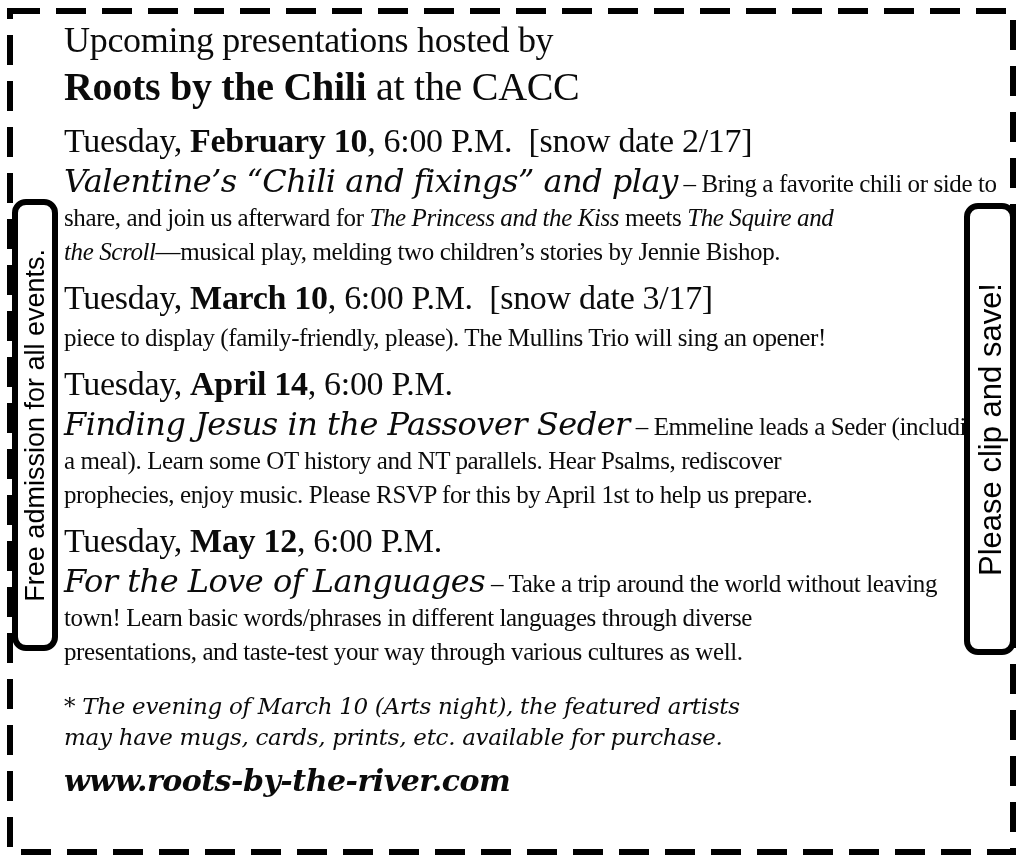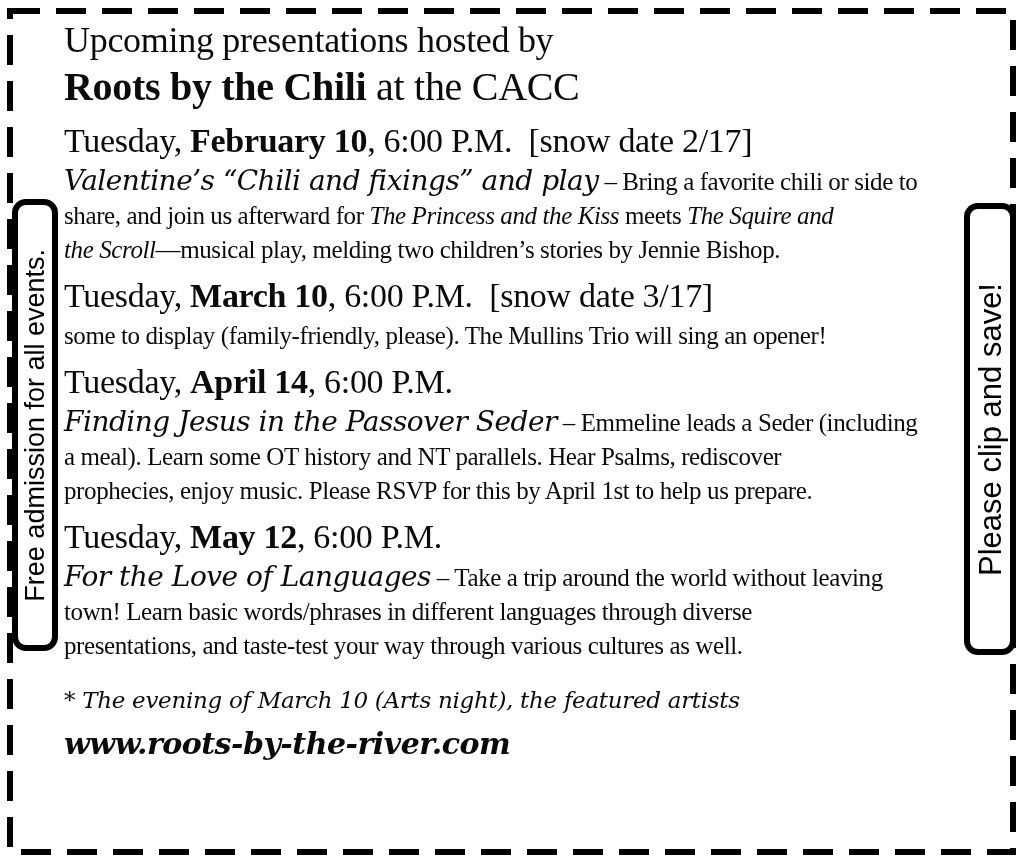--- a/index.html
+++ b/index.html
@@ -15,21 +15,21 @@
   }
   .t1{font-size:36px;line-height:44px;letter-spacing:-0.3px;}
   .t2{font-size:40px;line-height:50px;letter-spacing:-0.3px;}
   .t2 .org{font-weight:bold;}
   .event{margin-top:2px;}
   .date{font-size:34px;line-height:42px;margin:8px 0 2px 0;letter-spacing:-0.3px;}
   .date .dbold{font-weight:bold;}
   .descline{font-size:25px;line-height:34px;letter-spacing:-0.4px;white-space:nowrap;}
   .script{
     font-family:"DejaVu Serif",serif;font-style:italic;
-    font-size:28px;letter-spacing:-0.5px;margin-top:35px;
+    font-size:32px;letter-spacing:-0.5px;margin-top:35px;
   }
   .it{font-style:italic;}
   .footnote{
     font-family:"DejaVu Serif",serif;font-style:italic;
     font-size:23px;line-height:31px;margin-top:22px;letter-spacing:-0.3px;
   }
   .url{
     font-family:"DejaVu Serif",serif;font-style:italic;font-weight:bold;
     font-size:30px;line-height:38px;margin-top:9px;letter-spacing:-0.5px;
   }
@@ -70,36 +70,37 @@
 
   <div class="event">
     <div class="date"><span>Tuesday, </span><span class="dbold">February 10</span><span>, 6:00 P.M.&nbsp; [snow date 2/17]</span></div>
     <div class="descline"><span class="script">Valentine’s “Chili and fixings” and play</span><span> – Bring a favorite chili or side to</span></div>
     <div class="descline"><span>share, and join us afterward for </span><span class="it">The Princess and the Kiss</span><span> meets </span><span class="it">The Squire and</span></div>
     <div class="descline"><span class="it">the Scroll</span><span>—musical play, melding two children’s stories by Jennie Bishop.</span></div>
   </div>
 
   <div class="event">
     <div class="date"><span>Tuesday, </span><span class="dbold">March 10</span><span>, 6:00 P.M.&nbsp; [snow date 3/17]</span></div>
-    <div class="descline"><span>some to display (family-friendly, please). The Mullins Trio will sing an opener!</span></div>
+    <div class="descline"><span>piece to display (family-friendly, please). The Mullins Trio will sing an opener!</span></div>
   </div>
 
   <div class="event">
     <div class="date"><span>Tuesday, </span><span class="dbold">April 14</span><span>, 6:00 P.M.</span></div>
     <div class="descline"><span class="script">Finding Jesus in the Passover Seder</span><span> – Emmeline leads a Seder (including</span></div>
     <div class="descline"><span>a meal). Learn some OT history and NT parallels. Hear Psalms, rediscover</span></div>
     <div class="descline"><span>prophecies, enjoy music. Please RSVP for this by April 1st to help us prepare.</span></div>
   </div>
 
   <div class="event">
     <div class="date"><span>Tuesday, </span><span class="dbold">May 12</span><span>, 6:00 P.M.</span></div>
     <div class="descline"><span class="script">For the Love of Languages</span><span> – Take a trip around the world without leaving</span></div>
     <div class="descline"><span>town! Learn basic words/phrases in different languages through diverse</span></div>
     <div class="descline"><span>presentations, and taste-test your way through various cultures as well.</span></div>
   </div>
 
   <div class="footnote">
     <div>* The evening of March 10 (Arts night), the featured artists</div>
+    <div>may have mugs, cards, prints, etc. available for purchase.</div>
   </div>
 
   <div class="url">www.roots-by-the-river.com</div>
 
 </div>
 
 </body></html>

